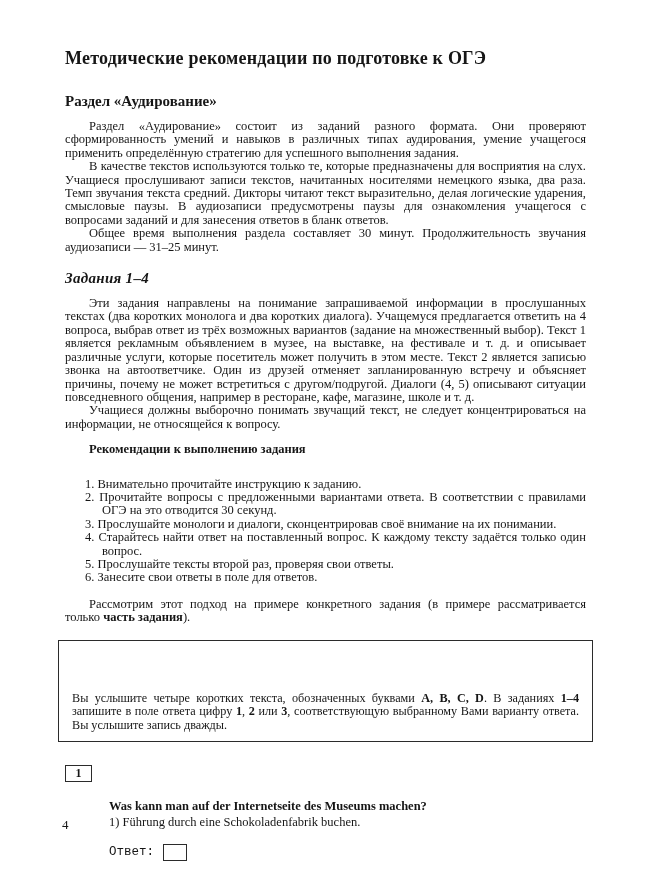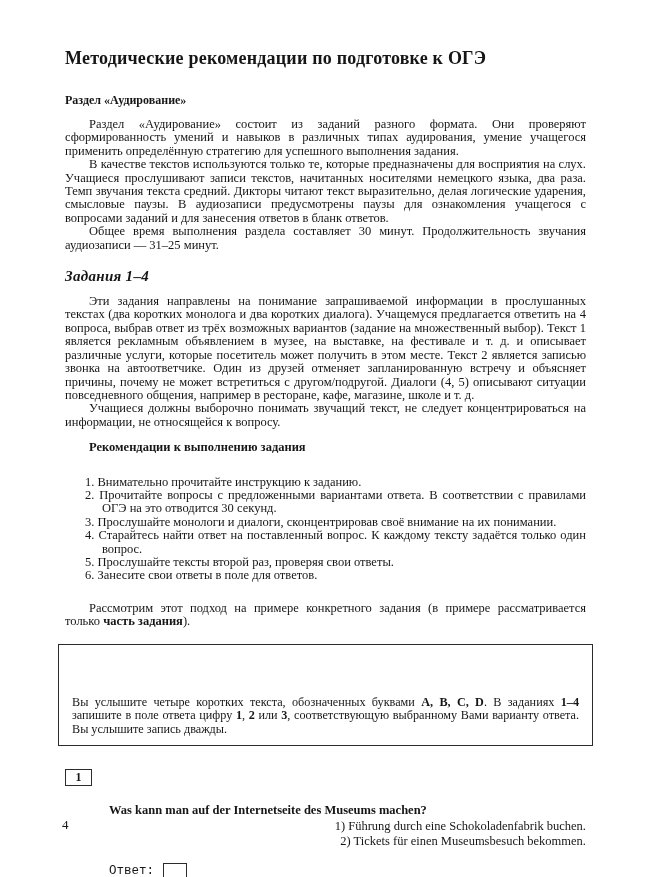--- a/index.html
+++ b/index.html
@@ -17,21 +17,21 @@
     padding: 48px 64px 0 65px;
     background: #fff;
   }
   .doc-title {
     font-size: 18px;
     font-weight: bold;
     letter-spacing: .2px;
     margin-bottom: 24px;
   }
   .sec-heading {
-    font-size: 12px;
+    font-size: 15px;
     font-weight: bold;
     margin-bottom: 10px;
   }
   .tasks-heading {
     margin-top: 16px;
     font-style: italic;
     font-size: 15px;
     letter-spacing: .3px;
   }
   .body {
@@ -45,21 +45,21 @@
     font-weight: bold;
     margin-top: 12px;
     margin-bottom: 21px;
   }
   .rec-list { margin-top: 1px; }
   .rec-item {
     margin-left: 20px;
     padding-left: 17px;
     text-indent: -17px;
   }
-  .closing { margin-top: 19px; }
+  .closing { margin-top: 13px; }
   .closing b, .box-text b { font-weight: bold; }
   .instruction-box {
     margin: 15px -7px 0 -7px;
     border: 1px solid #2b2b2b;
     padding: 8px 13px 9px 13px;
   }
   .box-text {
     font-size: 12.2px;
     line-height: 13.6px;
     text-align: justify;
@@ -82,21 +82,21 @@
     margin-top: 1px;
   }
   .task-body { flex: 1 1 auto; margin-left: 17px; }
   .question {
     font-size: 12.5px;
     line-height: 14px;
     font-weight: bold;
     margin-top: 35px;
   }
   .options { margin-top: 2px; }
-  .option { line-height: 14.6px; text-align: right; }
+  .option { line-height: 14.6px; text-align: left; }
   .answer-row {
     margin-top: 14px;
     display: flex;
     align-items: center;
     font-family: Liberation Mono, monospace;
   }
   .answer-label { font-size: 12.5px; }
   .answer-box {
     display: inline-block;
     width: 24px; height: 17px;
@@ -143,21 +143,20 @@
   <div class="instruction-box">
     <p class="box-text"><span>Вы услышите четыре коротких текста, обозначенных буквами </span><b>A, B, C, D</b><span>. В заданиях </span><b>1–4</b><span> запишите в поле ответа цифру </span><b>1</b><span>, </span><b>2</b><span> или </span><b>3</b><span>, соответствующую выбранному Вами варианту ответа. Вы услышите запись дважды.</span></p>
   </div>
 
   <div class="task">
     <div class="task-num">1</div>
     <div class="task-body">
       <p class="question" lang="de">Was kann man auf der Internetseite des Museums machen?</p>
       <div class="options">
         <p class="body option" lang="de">1) Führung durch eine Schokoladenfabrik buchen.</p>
-        <p class="body option" lang="de">2) Tickets für einen Museumsbesuch bekommen.</p>
       </div>
       <div class="answer-row">
         <span class="answer-label">Ответ:</span>
         <span class="answer-box"></span>
       </div>
     </div>
   </div>
 
   <div class="page-number">4</div>
 

